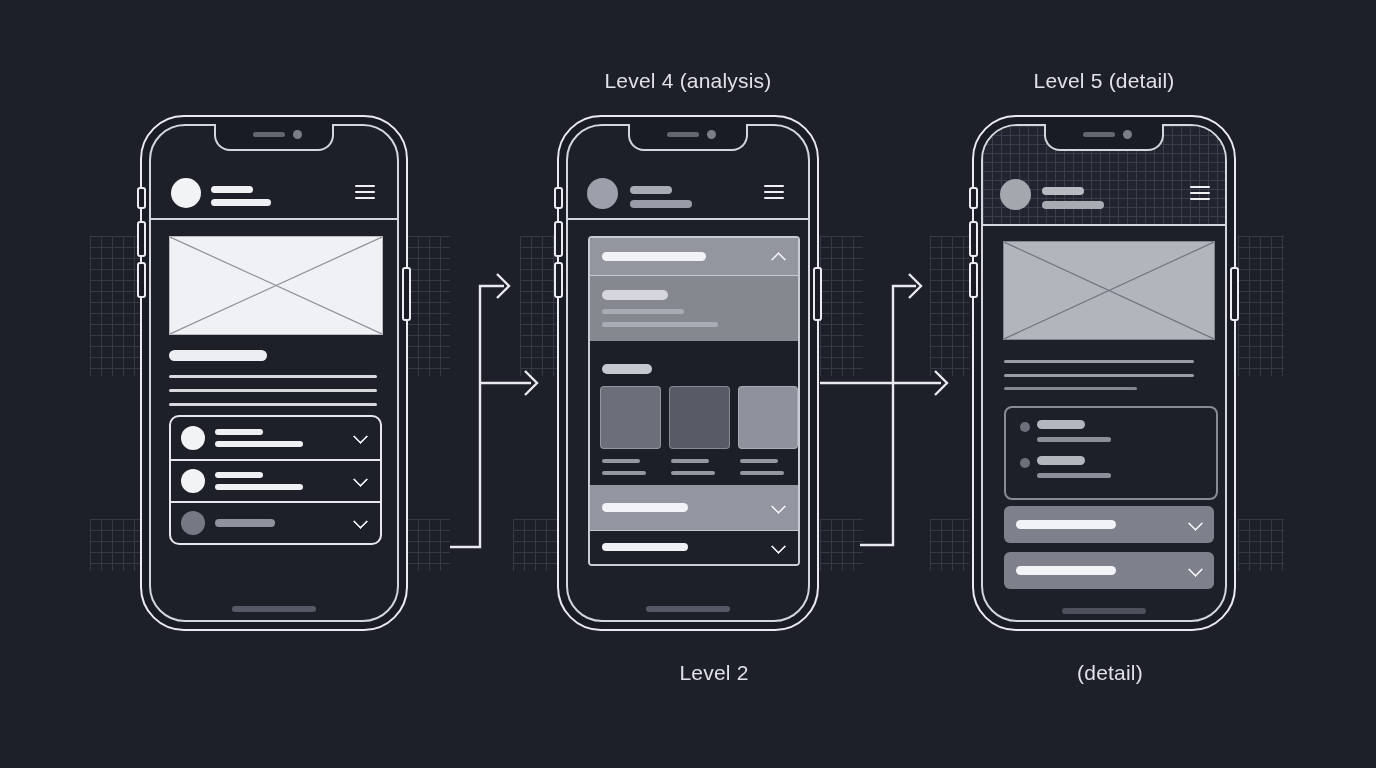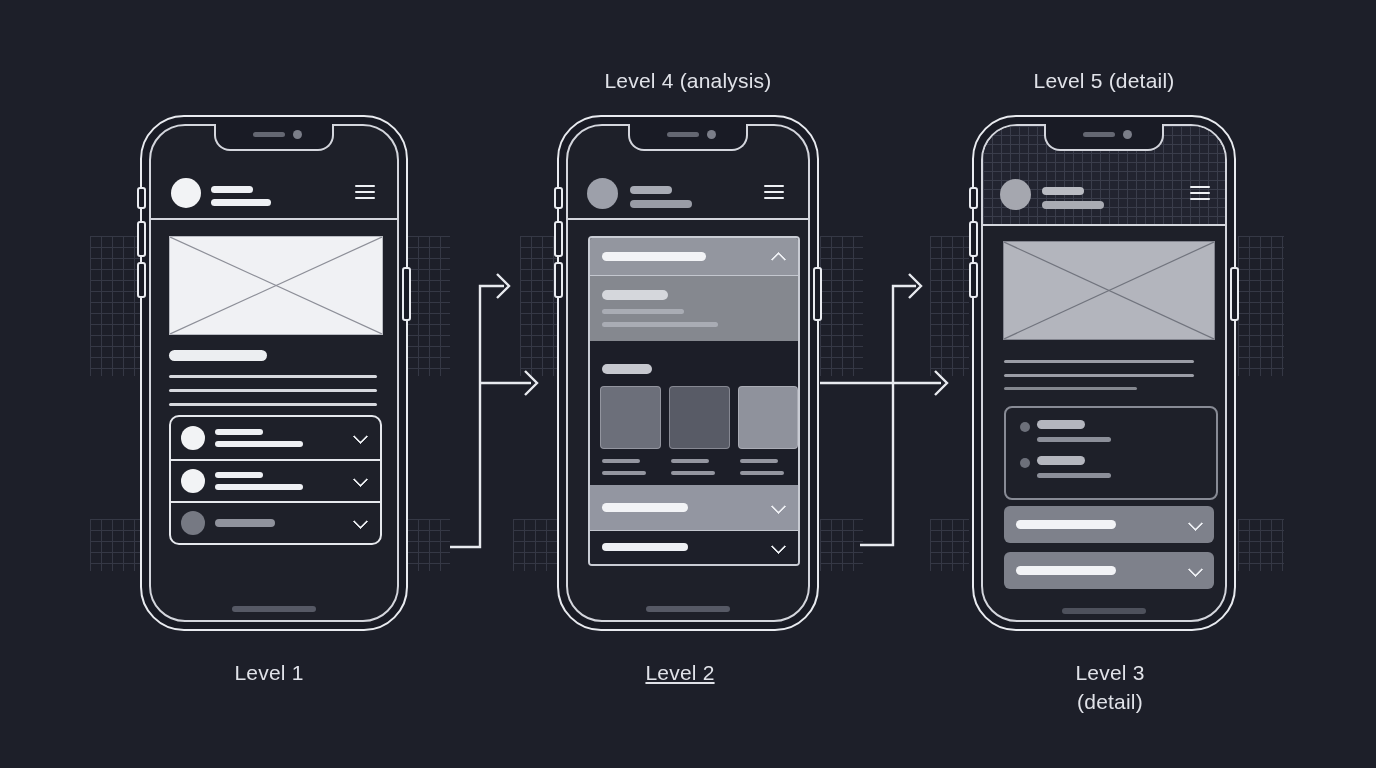--- a/index.html
+++ b/index.html
@@ -236,23 +236,21 @@
       </div>
       <div class="abs" style="left:21px;top:426px;width:210px;height:37px;background:#7e818b;border-radius:6px;">
         <div class="abs pill" style="left:12px;top:14px;width:100px;height:9px;background:#f2f3f6;"></div>
         <span class="chev down abs" style="right:13px;top:12px;"></span>
       </div>
       <div class="home-bar" style="top:482px;background:#4e515c;"></div>
     </div>
   </div>
 
   <div class="lvl-label" style="left:140px;top:658px;width:258px;">
-    <div>Level 1</div>
-  </div>
-  <div class="lvl-label" style="left:551px;top:658px;width:258px;text-decoration:underline;">
+  </div>
+  <div class="lvl-label" style="left:585px;top:658px;width:258px;">
     <div>Level 2</div>
   </div>
   <div class="lvl-label" style="left:981px;top:658px;width:258px;">
-    <div>Level 3</div>
     <div>(detail)</div>
   </div>
 
 </div>
 
 </body></html>

